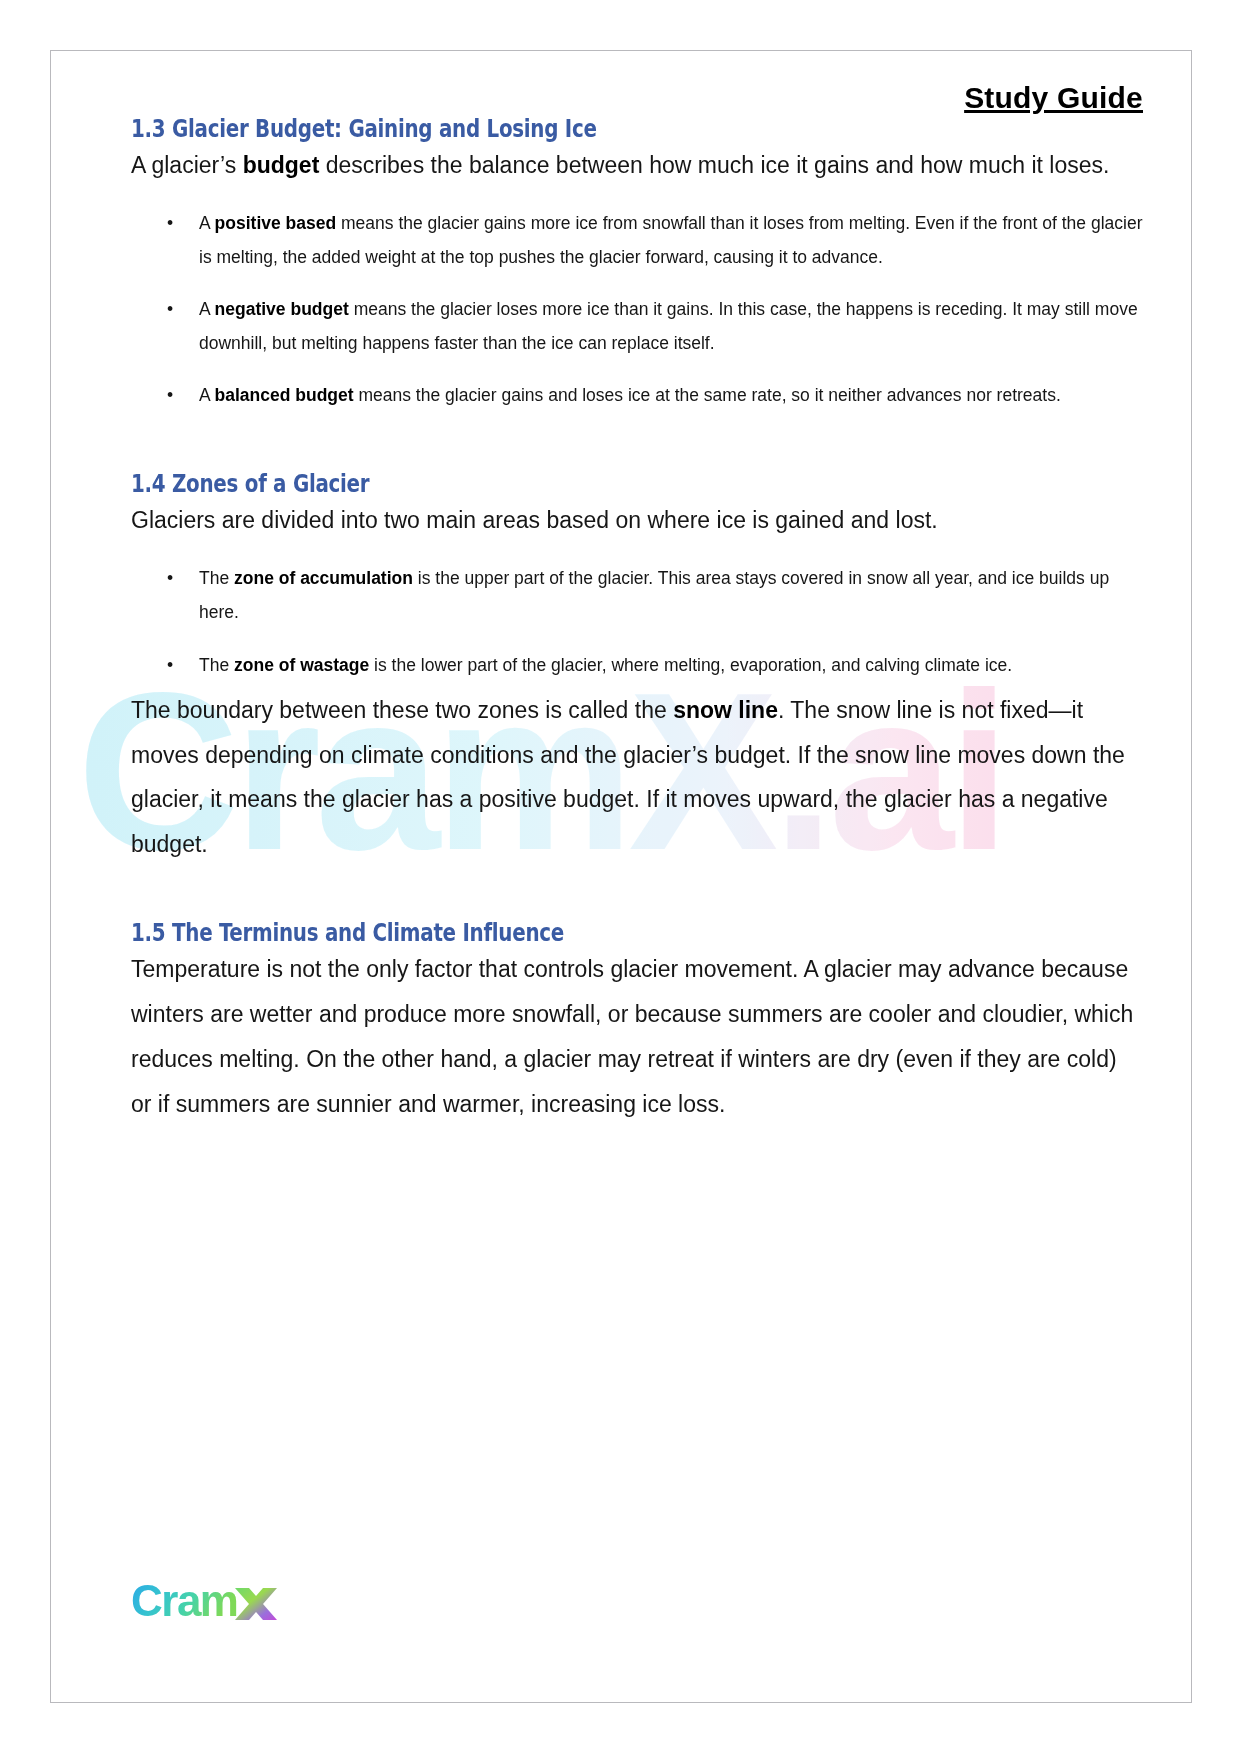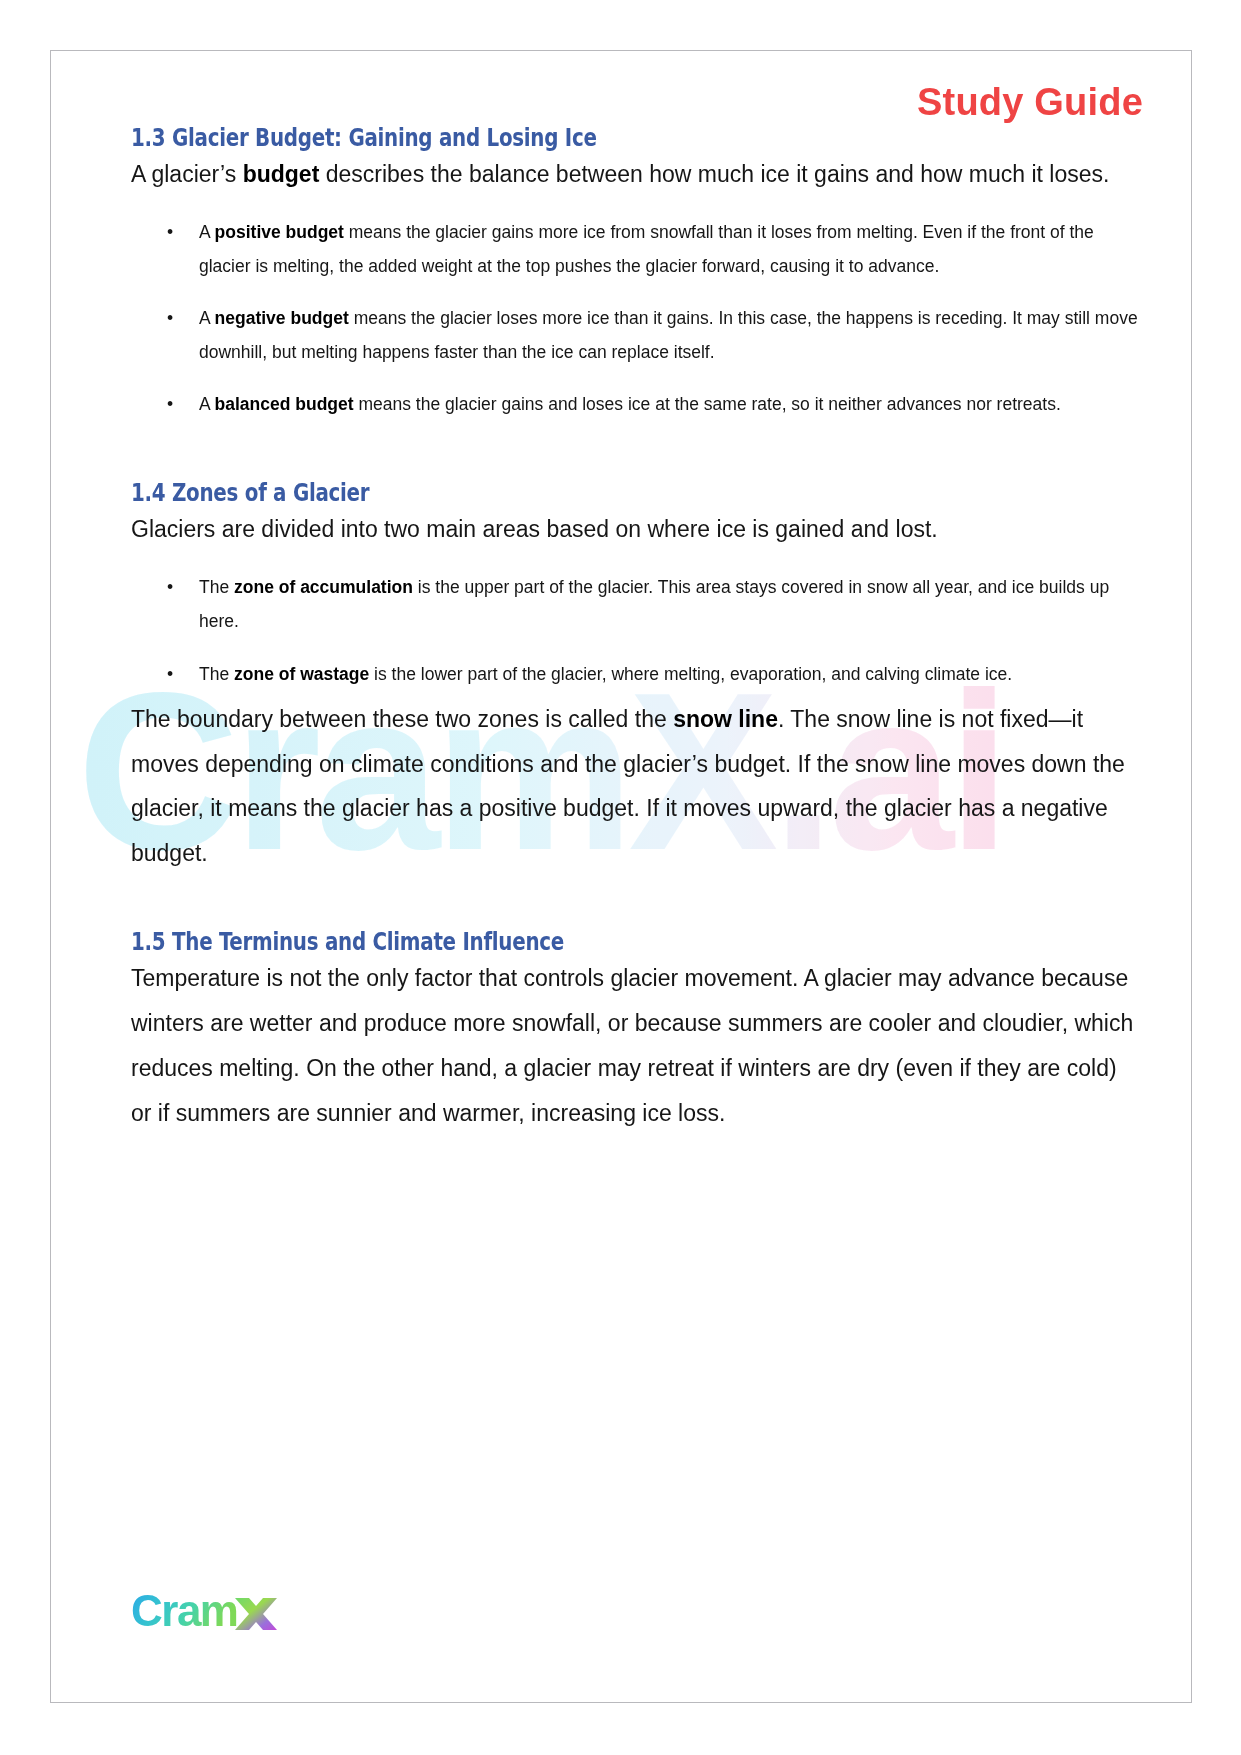--- a/index.html
+++ b/index.html
@@ -46,24 +46,25 @@
   .watermark svg { display: block; width: 100%; height: 100%; }
 
   
   .doc-header {
     position: relative;
     z-index: 2;
     text-align: right;
     padding: 30px 48px 0 0;
   }
   .doc-title {
-    font-size: 38px;
+    font-size: 30px;
     font-weight: bold;
-    color: #ef4444;
+    color: #000000;
     letter-spacing: 0.2px;
+    text-decoration: underline;
   }
 
   
   .content {
     position: relative;
     z-index: 2;
     padding: 0 48px 0 80px;
   }
   h2.section-heading {
     font-family: "DejaVu Sans Condensed", "Liberation Sans Narrow", "Liberation Sans", sans-serif;
@@ -113,21 +114,21 @@
   }
   b, strong { font-weight: bold; color: #000; }
 
   .spacer-lg { height: 58px; }
   .spacer-md { height: 52px; }
 
   
   .footer-logo {
     position: absolute;
     left: 80px;
-    bottom: 62px;
+    bottom: 72px;
     z-index: 2;
     width: 170px;
     height: 54px;
   }
   .footer-logo svg { display: block; width: 100%; height: 100%; }
 </style>
 </head>
 <body>
 
 <div class="page">
@@ -152,21 +153,21 @@
       <span class="doc-title">Study Guide</span>
     </div>
 
     <div class="content">
 
       <h2 class="section-heading h-1-3">1.3 Glacier Budget: Gaining and Losing Ice</h2>
 
       <p class="body-text p-intro"><span>A glacier’s </span><b>budget</b><span> describes the balance between how much ice it gains and how much it loses.</span></p>
 
       <ul class="bullets">
-        <li><span class="marker">•</span><span>A </span><b>positive budget</b><span> means the glacier gains more ice from snowfall than it loses from melting. Even if the front of the glacier is melting, the added weight at the top pushes the glacier forward, causing it to advance.</span></li>
+        <li><span class="marker">•</span><span>A </span><b>positive based</b><span> means the glacier gains more ice from snowfall than it loses from melting. Even if the front of the glacier is melting, the added weight at the top pushes the glacier forward, causing it to advance.</span></li>
         <li><span class="marker">•</span><span>A </span><b>negative budget</b><span> means the glacier loses more ice than it gains. In this case, the happens is receding. It may still move downhill, but melting happens faster than the ice can replace itself.</span></li>
         <li><span class="marker">•</span><span>A </span><b>balanced budget</b><span> means the glacier gains and loses ice at the same rate, so it neither advances nor retreats.</span></li>
       </ul>
 
       <div class="spacer-lg"></div>
 
       <h2 class="section-heading h-1-4">1.4 Zones of a Glacier</h2>
 
       <p class="body-text p-intro">Glaciers are divided into two main areas based on where ice is gained and lost.</p>
 

